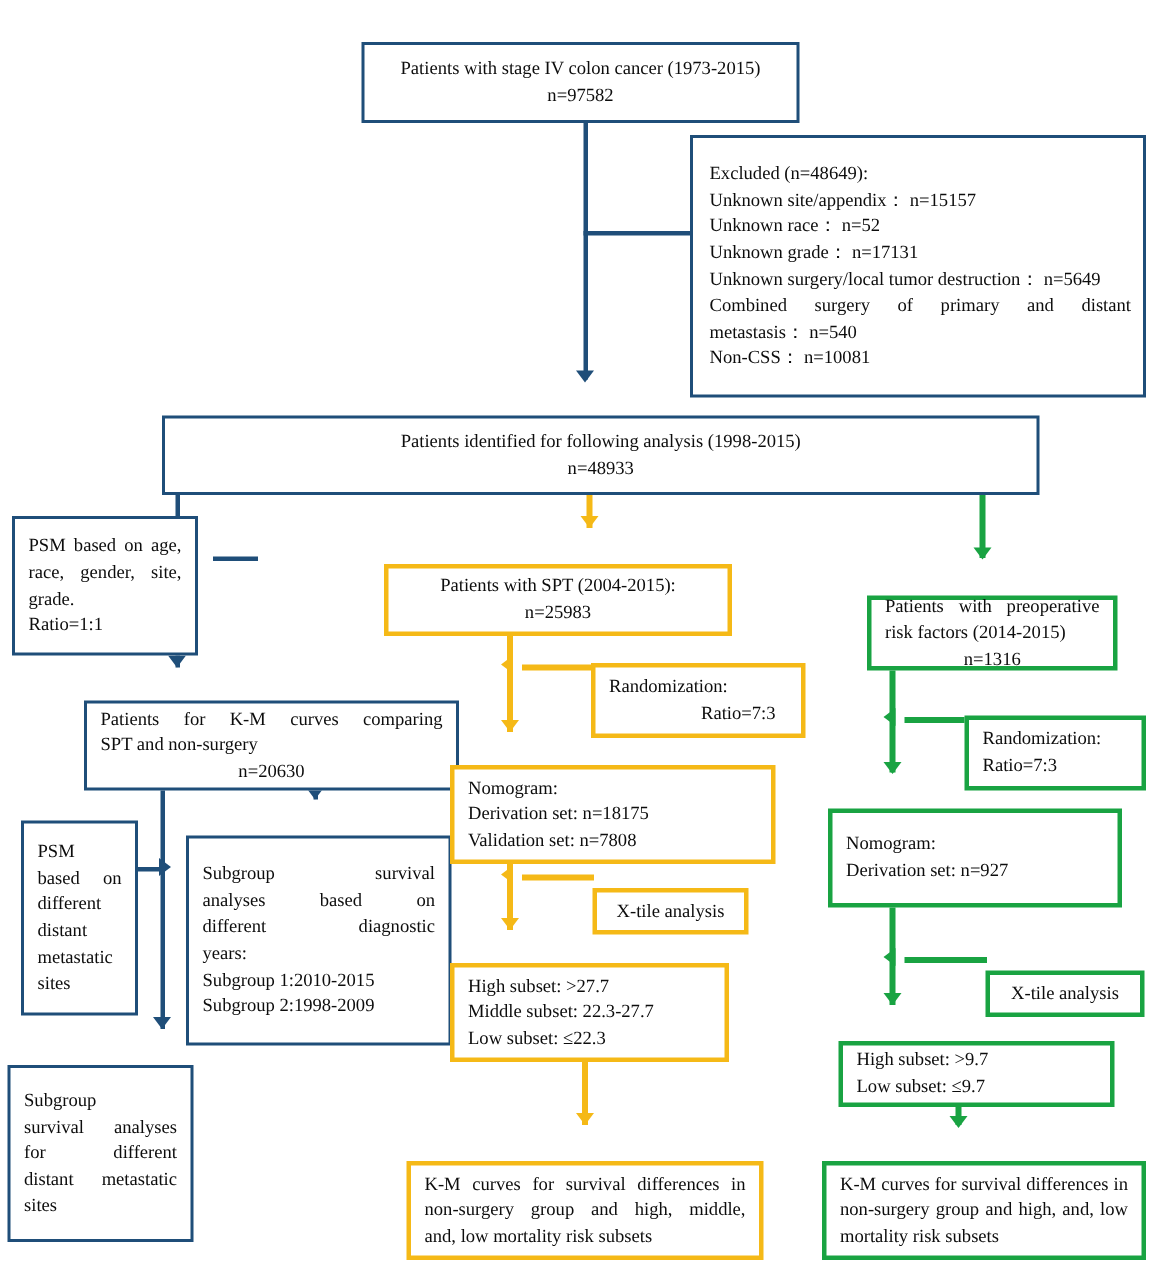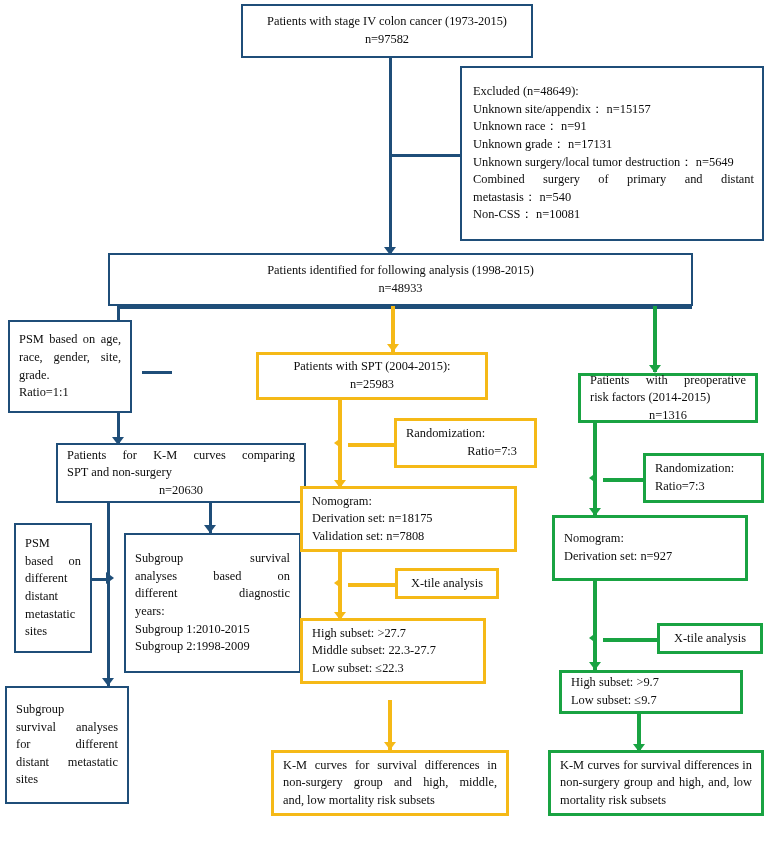--- a/index.html
+++ b/index.html
@@ -3,21 +3,21 @@
 <meta charset="utf-8">
 <title>Study flowchart</title>
 <style>
   html,body{margin:0;padding:0;background:#ffffff;}
   body{width:768px;height:852px;position:relative;overflow:hidden;
        font-family:"Liberation Serif","DejaVu Serif",serif;color:#0d0d0d;}
   #canvas{position:absolute;left:0;top:0;width:768px;height:852px;}
 
   .box{position:absolute;box-sizing:border-box;background:#ffffff;
        display:flex;flex-direction:column;justify-content:center;
-       font-size:12.4px;line-height:1.42;}
+       font-size:12.4px;line-height:1.42;margin-top:24px;}
   .box .ln{display:block;white-space:nowrap;}
   .blue{border:2.6px solid #1f4e79;}
   .yellow{border:3.2px solid #f5b917;}
   .green{border:3.2px solid #19a342;}
 
   .pad{padding:3px 9px;}
   .center{text-align:center;}
   .just .ln{text-align:justify;text-align-last:justify;white-space:normal;}
   .just .ln.nj{text-align:left;text-align-last:left;}
   .justl .ln{text-align:justify;text-align-last:left;white-space:normal;}
@@ -97,21 +97,21 @@
   <div class="ar ard g" style="left:633px;top:744px;"></div>
 
   <div class="box blue pad center" style="left:241px;top:4px;width:292px;height:54px;">
     <span class="ln">Patients with stage IV colon cancer (1973-2015)</span>
     <span class="ln">n=97582</span>
   </div>
 
   <div class="box blue pad just" style="left:460px;top:66px;width:304px;height:175px;padding-left:11px;padding-right:8px;">
     <span class="ln nj">Excluded (n=48649):</span>
     <span class="ln nj">Unknown site/appendix： n=15157</span>
-    <span class="ln nj">Unknown race：    n=91</span>
+    <span class="ln nj">Unknown race：    n=52</span>
     <span class="ln nj">Unknown grade：    n=17131</span>
     <span class="ln nj">Unknown surgery/local tumor destruction： n=5649</span>
     <span class="ln">Combined surgery of primary and distant</span>
     <span class="ln nj">metastasis： n=540</span>
     <span class="ln nj">Non-CSS： n=10081</span>
   </div>
 
   <div class="box blue pad center" style="left:108px;top:253px;width:585px;height:53px;">
     <span class="ln">Patients identified for following analysis (1998-2015)</span>
     <span class="ln">n=48933</span>
@@ -181,21 +181,21 @@
     <span class="ln">Middle subset:  22.3-27.7</span>
     <span class="ln">Low subset:  ≤22.3</span>
   </div>
 
   <div class="box yellow pad just" style="left:271px;top:750px;width:238px;height:66px;">
     <span class="ln">K-M curves for survival differences in</span>
     <span class="ln">non-surgery group and high, middle,</span>
     <span class="ln nj">and, low mortality risk subsets</span>
   </div>
 
-  <div class="box green pad just" style="left:578px;top:373px;width:180px;height:50px;">
+  <div class="box green pad just" style="left:578px;top:373px;width:167px;height:50px;">
     <span class="ln">Patients with preoperative</span>
     <span class="ln nj">risk factors (2014-2015)</span>
     <span class="ln nj" style="text-align:center;text-align-last:center;">n=1316</span>
   </div>
 
   <div class="box green pad" style="left:643px;top:453px;width:121px;height:50px;">
     <span class="ln">Randomization:</span>
     <span class="ln">Ratio=7:3</span>
   </div>
 

